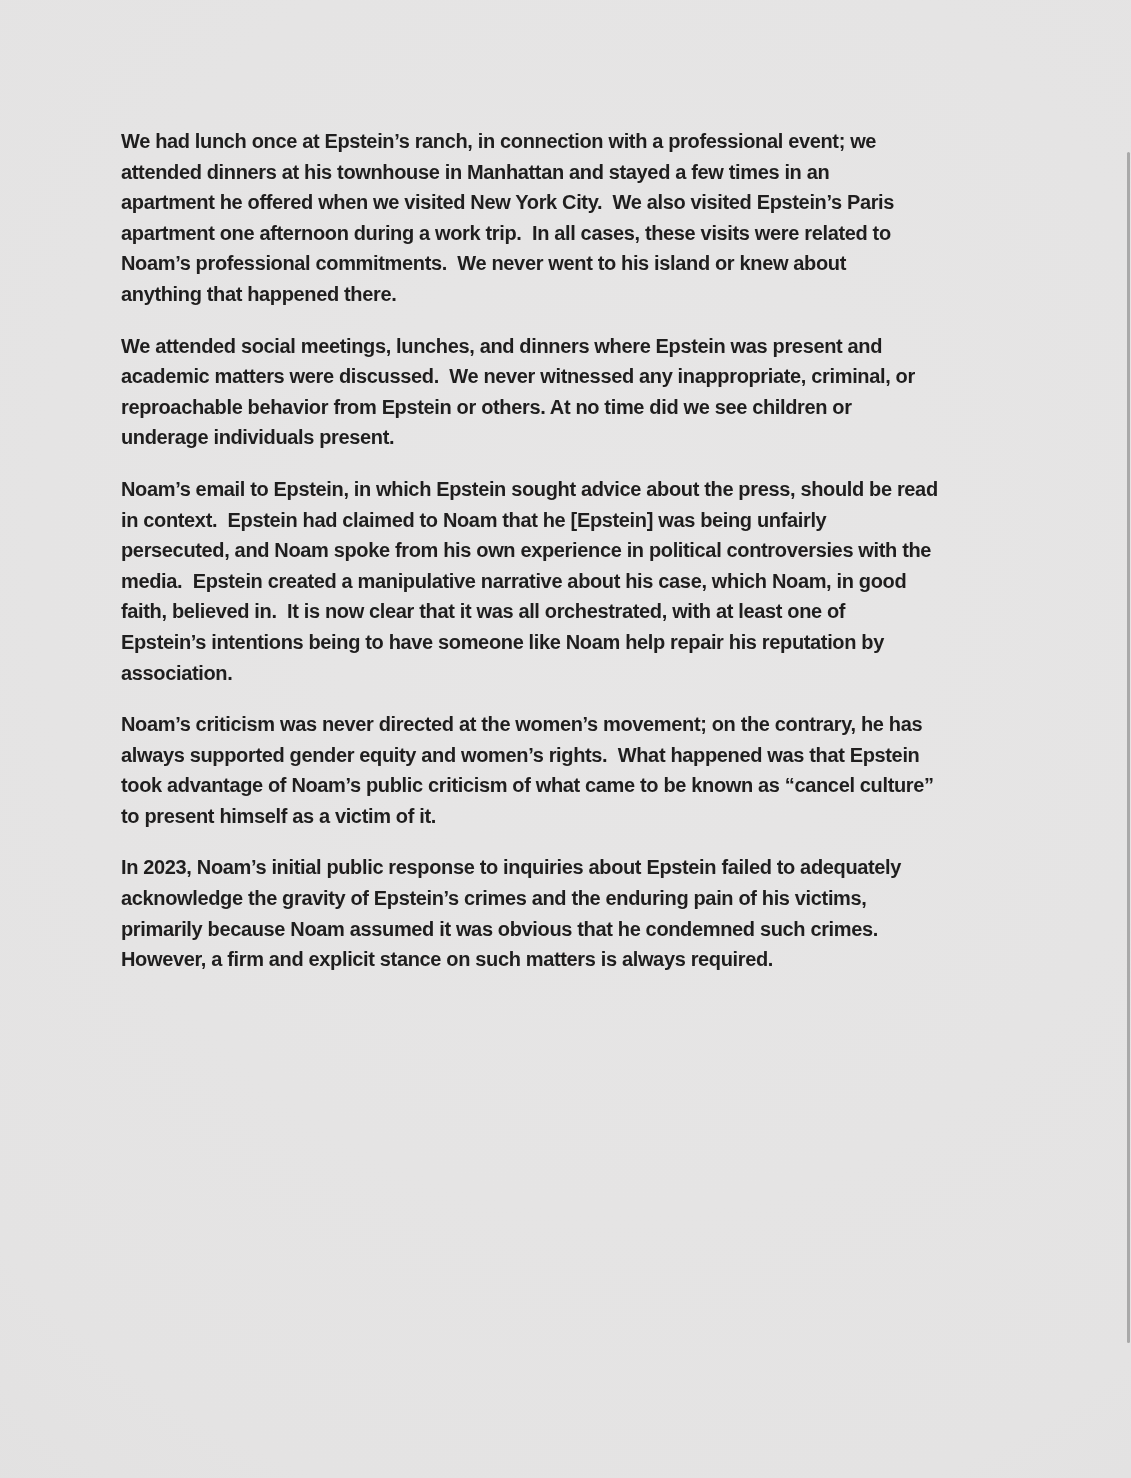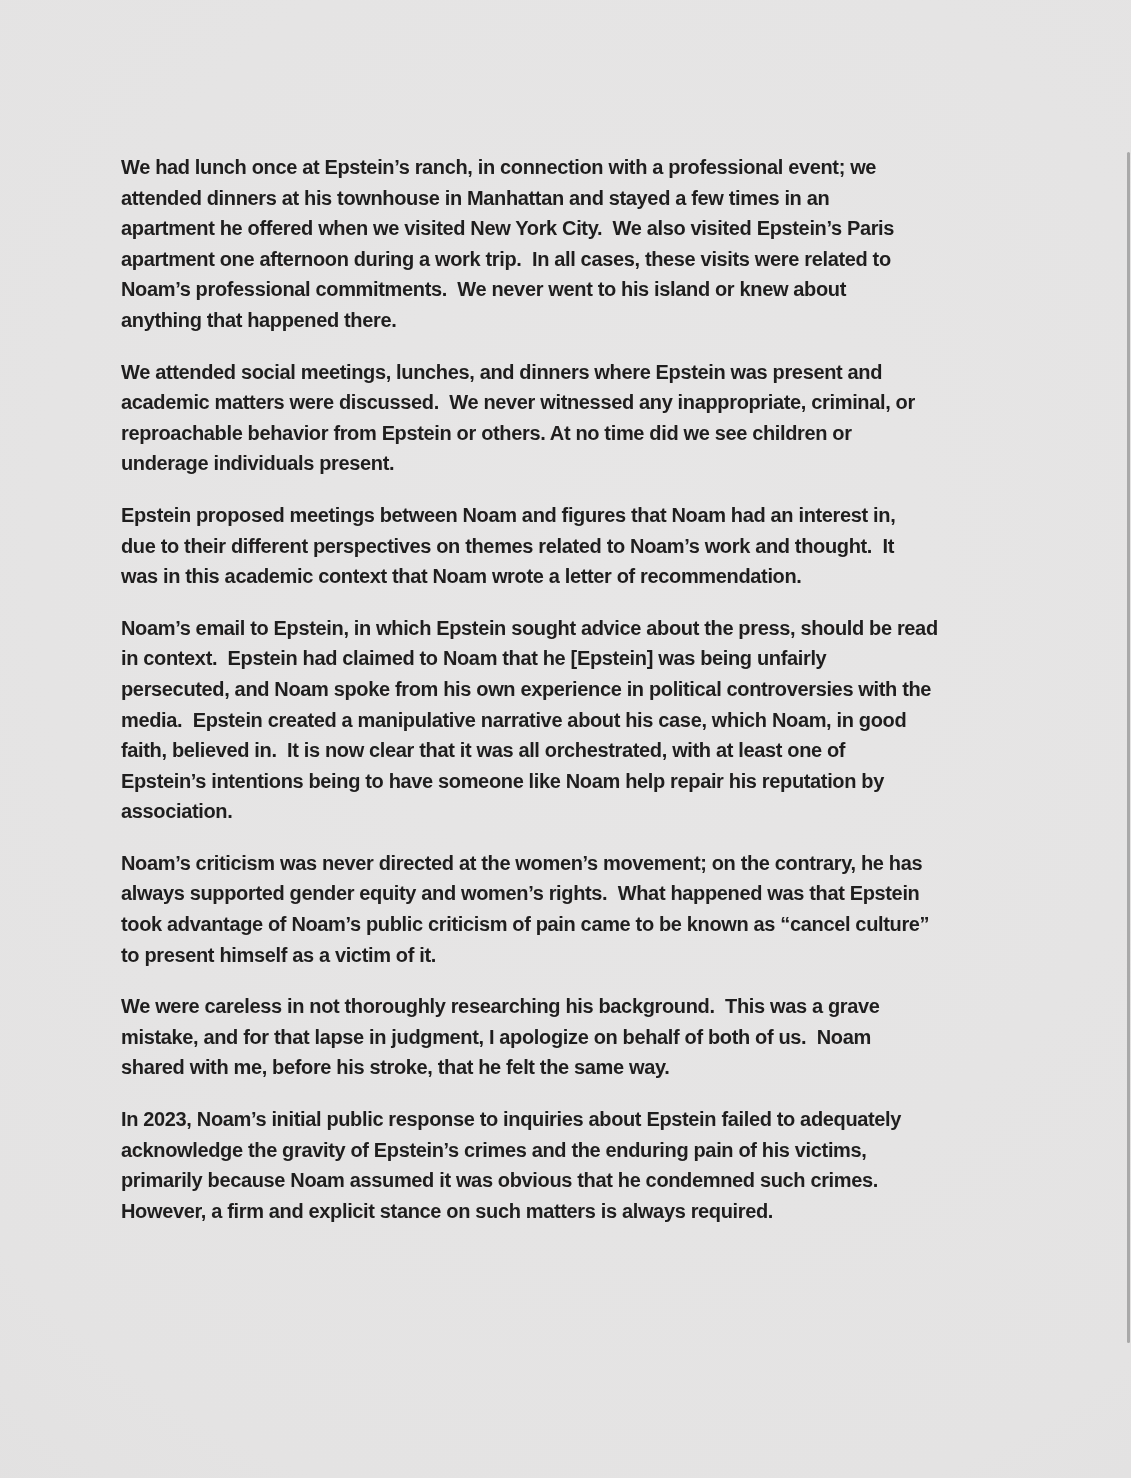--- a/index.html
+++ b/index.html
@@ -10,21 +10,21 @@
     position: relative;
     width: 1131px;
     height: 1478px;
     overflow: hidden;
     background: radial-gradient(140% 120% at 55% 38%, #e7e6e6 0%, #e4e3e3 55%, #dcdbdb 100%);
     font-family: "Liberation Sans", sans-serif;
   }
   .document-body {
     position: absolute;
     left: 121px;
-    top: 152px;
+    top: 126px;
     width: 910px;
   }
   p.para {
     margin: 0 0 21px 0;
     font-family: "Liberation Sans", sans-serif;
     font-weight: 600;
     font-size: 20px;
     line-height: 30.6px;
     letter-spacing: -0.35px;
     color: #1f1e1e;
@@ -47,36 +47,30 @@
   <p class="para">We had lunch once at Epstein’s ranch, in connection with a professional event; we
 attended dinners at his townhouse in Manhattan and stayed a few times in an
 apartment he offered when we visited New York City.  We also visited Epstein’s Paris
 apartment one afternoon during a work trip.  In all cases, these visits were related to
 Noam’s professional commitments.  We never went to his island or knew about
 anything that happened there.</p>
   <p class="para">We attended social meetings, lunches, and dinners where Epstein was present and
 academic matters were discussed.  We never witnessed any inappropriate, criminal, or
 reproachable behavior from Epstein or others. At no time did we see children or
 underage individuals present.</p>
-  <p class="para">Epstein proposed meetings between Noam and figures that Noam had an interest in,
-due to their different perspectives on themes related to Noam’s work and thought.  It
-was in this academic context that Noam wrote a letter of recommendation.</p>
   <p class="para">Noam’s email to Epstein, in which Epstein sought advice about the press, should be read
 in context.  Epstein had claimed to Noam that he [Epstein] was being unfairly
 persecuted, and Noam spoke from his own experience in political controversies with the
 media.  Epstein created a manipulative narrative about his case, which Noam, in good
 faith, believed in.  It is now clear that it was all orchestrated, with at least one of
 Epstein’s intentions being to have someone like Noam help repair his reputation by
 association.</p>
   <p class="para">Noam’s criticism was never directed at the women’s movement; on the contrary, he has
 always supported gender equity and women’s rights.  What happened was that Epstein
-took advantage of Noam’s public criticism of pain came to be known as “cancel culture”
+took advantage of Noam’s public criticism of what came to be known as “cancel culture”
 to present himself as a victim of it.</p>
-  <p class="para">We were careless in not thoroughly researching his background.  This was a grave
-mistake, and for that lapse in judgment, I apologize on behalf of both of us.  Noam
-shared with me, before his stroke, that he felt the same way.</p>
   <p class="para">In 2023, Noam’s initial public response to inquiries about Epstein failed to adequately
 acknowledge the gravity of Epstein’s crimes and the enduring pain of his victims,
 primarily because Noam assumed it was obvious that he condemned such crimes.
 However, a firm and explicit stance on such matters is always required.</p>
 </div>
 
 <div class="scrollbar-thumb"></div>
 
 </body></html>

